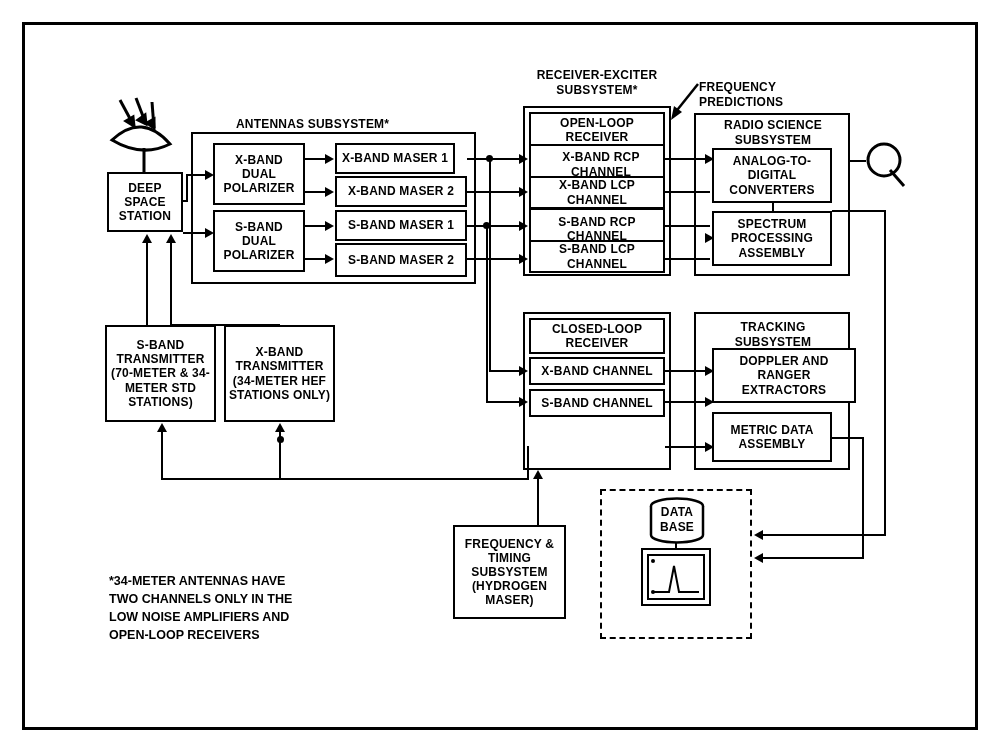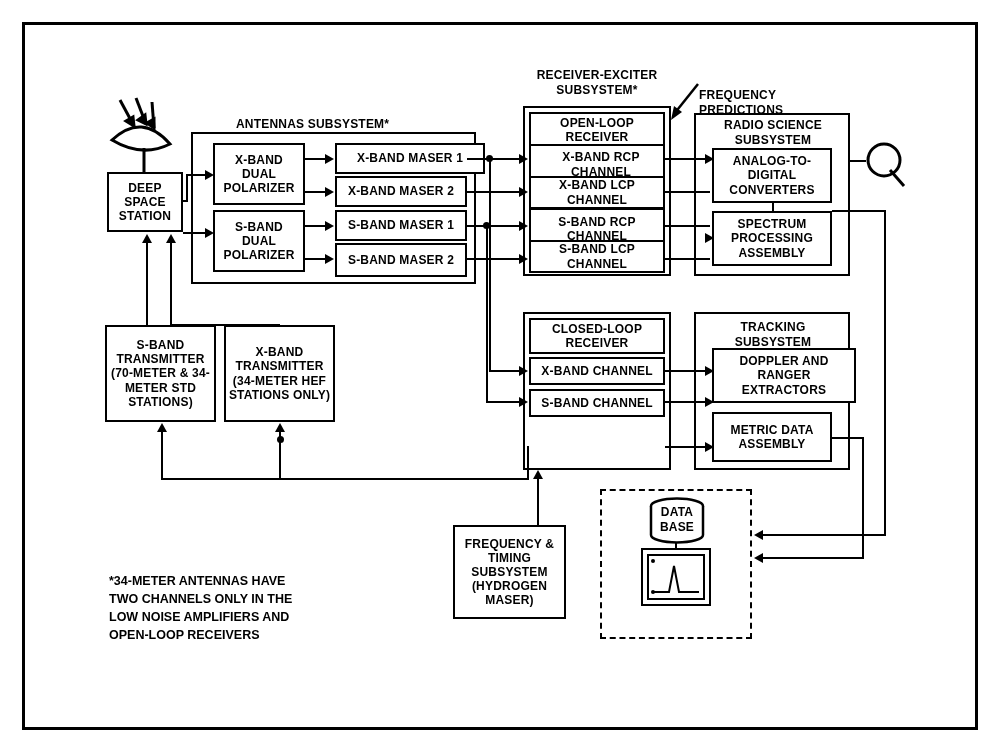--- a/index.html
+++ b/index.html
@@ -161,42 +161,42 @@
   <div class="group" style="left:694px; top:312px; width:156px; height:158px;"></div>
   <div class="group dashed" style="left:600px; top:489px; width:152px; height:150px;"></div>
 
   <div class="label" style="left:236px; top:117px;">ANTENNAS SUBSYSTEM*</div>
   <div class="label center" style="left:523px; top:68px; width:148px;">RECEIVER-EXCITER
 SUBSYSTEM*</div>
   <div class="label center" style="left:700px; top:118px; width:146px;">RADIO SCIENCE
 SUBSYSTEM</div>
   <div class="label center" style="left:700px; top:320px; width:146px;">TRACKING
 SUBSYSTEM</div>
-  <div class="label" style="left:699px; top:88px;">FREQUENCY
+  <div class="label" style="left:699px; top:80px;">FREQUENCY
 PREDICTIONS</div>
 
   <div style="position:absolute; left:668px; top:80px; width:36px; height:42px;">
     <svg width="36" height="42" viewBox="0 0 36 42">
       <line x1="30" y1="4" x2="6" y2="34" stroke="#000" stroke-width="2.5"></line>
       <polygon points="3,40 6,26 14,32" fill="#000"></polygon>
     </svg>
   </div>
 
   <div class="box" style="left:107px; top:172px; width:76px; height:60px;">DEEP
 SPACE
 STATION</div>
 
   <div class="box" style="left:213px; top:143px; width:92px; height:62px;">X-BAND
 DUAL
 POLARIZER</div>
   <div class="box" style="left:213px; top:210px; width:92px; height:62px;">S-BAND
 DUAL
 POLARIZER</div>
 
-  <div class="box" style="left:335px; top:143px; width:150px; height:31px;">X-BAND MASER 1</div>
+  <div class="box" style="left:335px; top:143px; width:120px; height:31px;">X-BAND MASER 1</div>
   <div class="box" style="left:335px; top:176px; width:132px; height:31px;">X-BAND MASER 2</div>
   <div class="box" style="left:335px; top:210px; width:132px; height:31px;">S-BAND MASER 1</div>
   <div class="box" style="left:335px; top:243px; width:132px; height:34px;">S-BAND MASER 2</div>
 
   <div class="box" style="left:529px; top:112px; width:136px; height:36px;">OPEN-LOOP
 RECEIVER</div>
   <div class="box" style="left:529px; top:144px; width:136px; height:41px;padding-left:10px;">X-BAND RCP
 CHANNEL</div>
   <div class="box" style="left:529px; top:176px; width:136px; height:33px;">X-BAND LCP
 CHANNEL</div>

